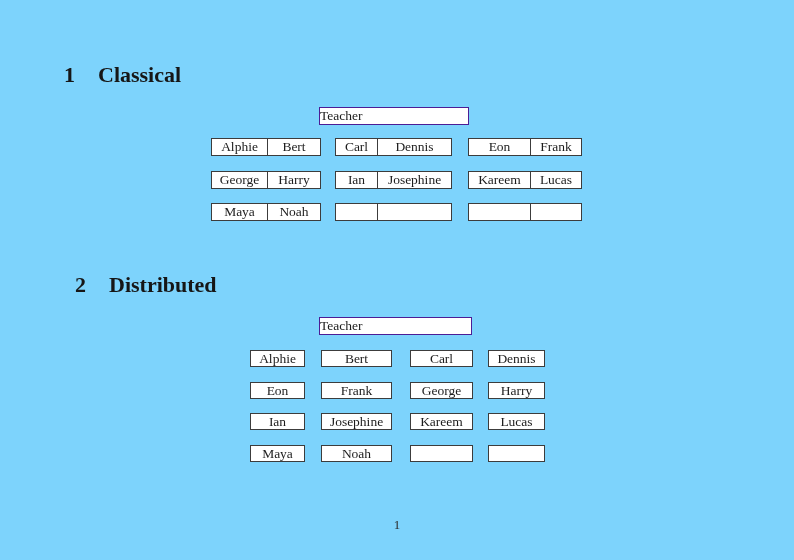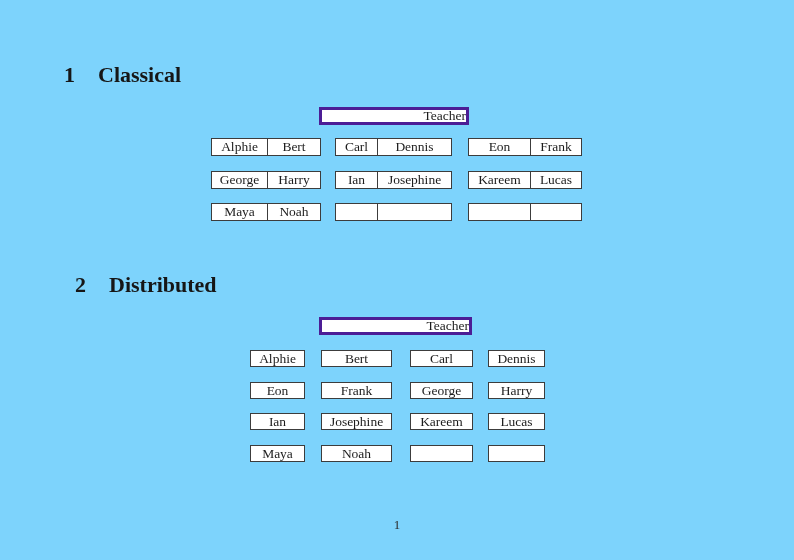--- a/index.html
+++ b/index.html
@@ -17,24 +17,24 @@
     font-weight: bold;
     font-size: 22px;
     line-height: 1;
     white-space: nowrap;
     color: #161616;
   }
   .heading .sec-num { display: inline-block; width: 34px; }
   .tbox {
     position: absolute;
     box-sizing: border-box;
-    border: 3px solid #4c1d95;
+    border: 1px solid #4c1d95;
     display: flex;
     align-items: center;
-    justify-content: flex-end;
+    justify-content: flex-start;
     font-size: 13.5px;
     background: #ffffff;
   }
   .desk {
     position: absolute;
     box-sizing: border-box;
     border: 1px solid #3c3c3c;
     display: flex;
     height: 18px;
     background: #ffffff;

